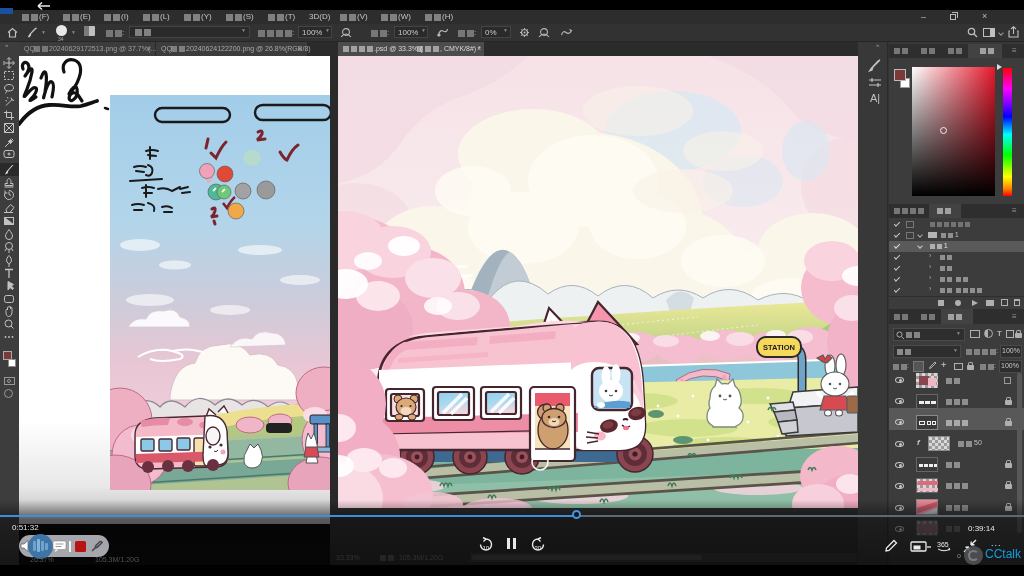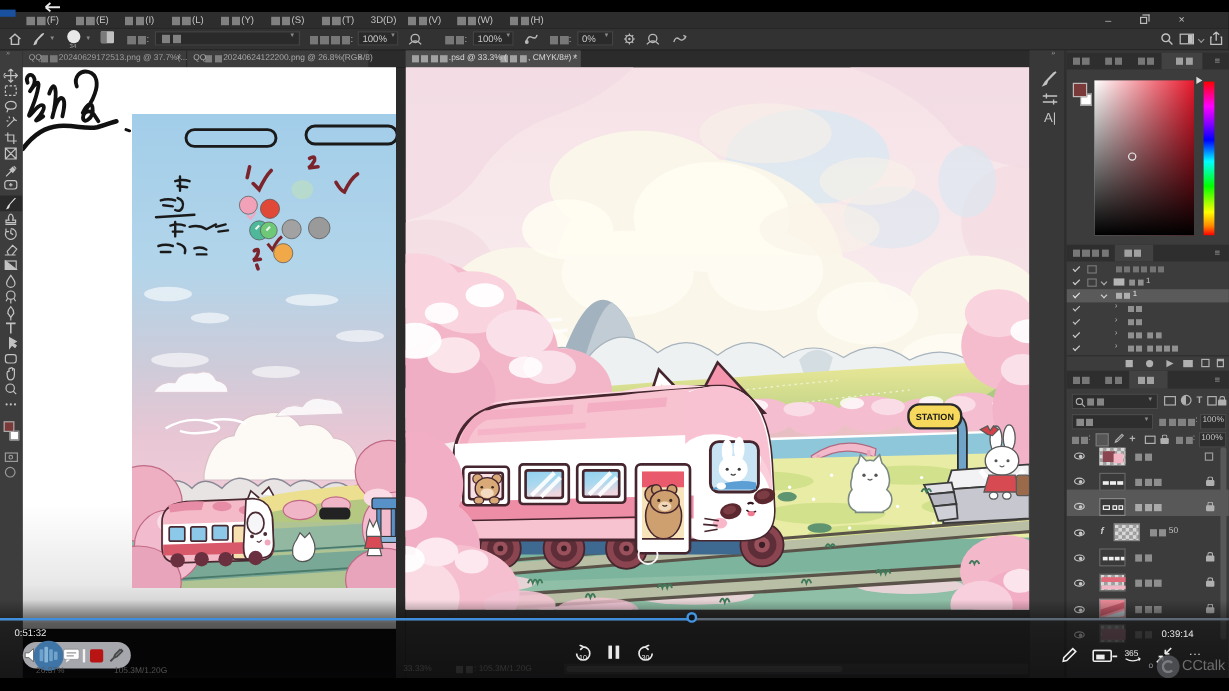--- a/index.html
+++ b/index.html
@@ -976,21 +976,21 @@
       <path d="M2 10 Q8 13.5 14 10 M12.5 9 L14 10 L13 11.5" stroke="#ececec" stroke-width="1" fill="none"></path>
     </svg>
 <svg class="abs" style="left:962px;top:538px" width="16" height="16" viewBox="0 0 16 16">
       <path d="M14 2 L9 7 M9 7 L9.2 3.5 M9 7 L12.5 6.8 M2 14 L7 9 M7 9 L6.8 12.5 M7 9 L3.5 9.2" stroke="#ececec" stroke-width="1.4" fill="none"></path>
     </svg>
 <div class="t" style="left:991px;top:538px;font-size:9px;color:#ececec;letter-spacing:1px">...</div>
 
 <div class="abs" style="left:964px;top:546px;width:19px;height:19px;border-radius:50%;background:#55565a;opacity:.85"></div>
 <div class="abs" style="left:968px;top:550px;width:11px;height:11px;border-radius:50%;border:2.5px solid #808287;border-right-color:transparent;opacity:.9"></div>
 <div class="t" style="left:957px;top:552px;font-size:7px;color:#909298">o</div>
-<div class="t" style="left:985px;top:547px;font-size:12px;color:#737373;opacity:.95">CCtalk</div>
+<div class="t" style="left:985px;top:547px;font-size:12px;color:#0ea5e9;opacity:.95">CCtalk</div>
 
 <div class="t" style="left:30px;top:556px;font-size:7px;color:#555">26.37%</div>
 <div class="t" style="left:95px;top:556px;font-size:7px;color:#555">105.3M/1.20G</div>
 </div>
 
 <div class="abs" style="left:0;top:565px;width:1024px;height:11px;background:#000"></div>
 
 <div class="abs" style="left:0;top:0;width:1024px;height:10px;background:#000"></div>
 <div class="abs" style="left:0;top:8px;width:13px;height:6px;background:#1a50a0"></div>
 <svg class="abs" style="left:36px;top:1px" width="16" height="10" viewBox="0 0 16 10">

